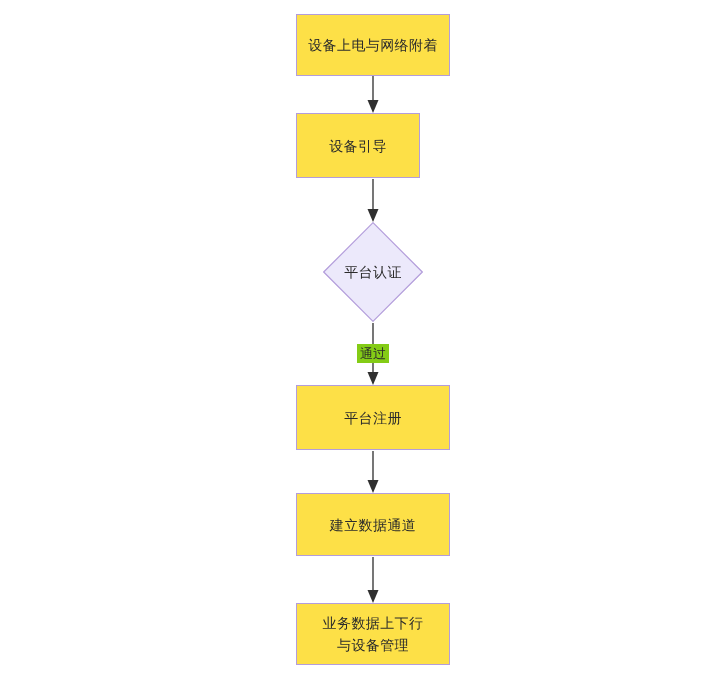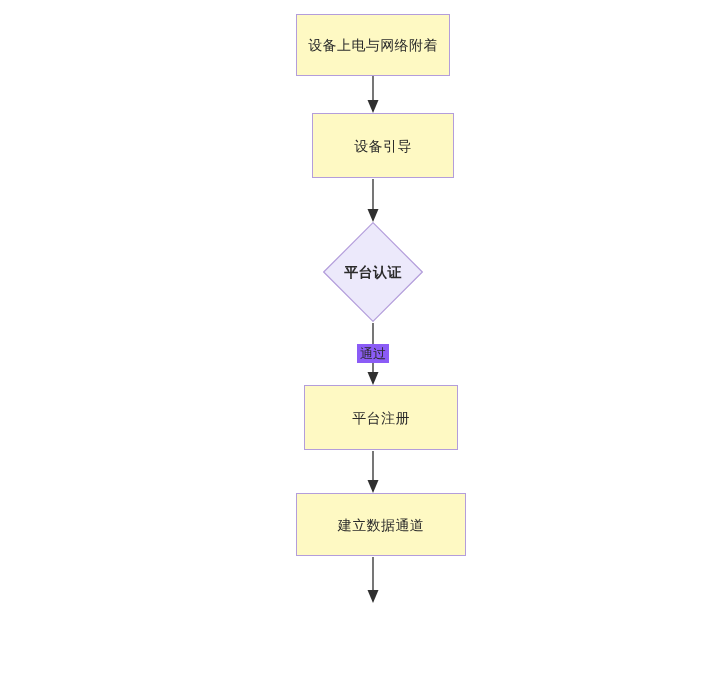--- a/index.html
+++ b/index.html
@@ -25,21 +25,21 @@
   }
 
   
   .node {
     position: absolute;
     box-sizing: border-box;
     display: flex;
     flex-direction: column;
     align-items: center;
     justify-content: center;
-    background: #fef9c3;
+    background: #fde047;
     border: 1px solid #b39ddb;
     color: #2b2b2b;
     font-size: 14px;
     line-height: 22px;
     text-align: center;
     letter-spacing: 0.4px;
     white-space: nowrap;
   }
   .node .line {
     display: block;
@@ -48,21 +48,20 @@
   .node-process { width: 154px; height: 62px; }
 
   
   .node-decision {
     position: absolute;
     width: 100px;
     height: 100px;
     display: flex;
     align-items: center;
     justify-content: center;
-    font-weight: bold;
   }
   .node-decision .diamond-shape {
     position: absolute;
     left: 0;
     top: 0;
     width: 100%;
     height: 100%;
   }
   .node-decision .diamond-label {
     position: relative;
@@ -89,21 +88,21 @@
     stroke-width: 1.4;
     fill: none;
   }
   .edge-head {
     fill: #2f2f2f;
   }
 
   
   .edge-label {
     position: absolute;
-    background: #8b5cf6;
+    background: #84cc16;
     color: #2b2b2b;
     font-size: 13px;
     line-height: 17px;
     padding: 1px 3px;
     white-space: nowrap;
     transform: translateX(-50%);
     text-align: right;
   }
 </style>
 </head>
@@ -136,35 +135,39 @@
     <g>
       <line class="edge-line" x1="373" y1="557" x2="373" y2="595"></line>
       <polygon class="edge-head" points="373,603 367.5,590 378.5,590"></polygon>
     </g>
   </svg>
 
   <div class="node node-process" style="left:296px; top:14px; width:154px; height:62px;">
     <span class="line">设备上电与网络附着</span>
   </div>
 
-  <div class="node node-process" style="left:296px; top:113px; width:142px; height:65px;margin-left:16px;">
+  <div class="node node-process" style="left:296px; top:113px; width:124px; height:65px;">
     <span class="line">设备引导</span>
   </div>
 
   <div class="node-decision" style="left:323px; top:222px;">
     <svg class="diamond-shape" viewBox="0 0 100 100" xmlns="http://www.w3.org/2000/svg">
       <polygon points="50,0.7 99.3,50 50,99.3 0.7,50" fill="#ece9fb" stroke="#b39ddb" stroke-width="1.2"></polygon>
     </svg>
     <span class="diamond-label">平台认证</span>
   </div>
 
   <div class="edge-label" style="left:373px; top:344px;">通过</div>
 
-  <div class="node node-process" style="left:296px; top:385px; width:154px; height:65px;margin-left:8px;">
+  <div class="node node-process" style="left:296px; top:385px; width:154px; height:65px;">
     <span class="line">平台注册</span>
   </div>
 
-  <div class="node node-process" style="left:296px; top:493px; width:170px; height:63px;gap:11px;">
+  <div class="node node-process" style="left:296px; top:493px; width:154px; height:63px;gap:11px;">
     <span class="line">建立数据通道</span>
   </div>
 
+  <div class="node node-process" style="left:296px; top:603px; width:154px; height:62px;">
+    <span class="line">业务数据上下行</span>
+    <span class="line">与设备管理</span>
+  </div>
 
 </div>
 
 </body></html>

